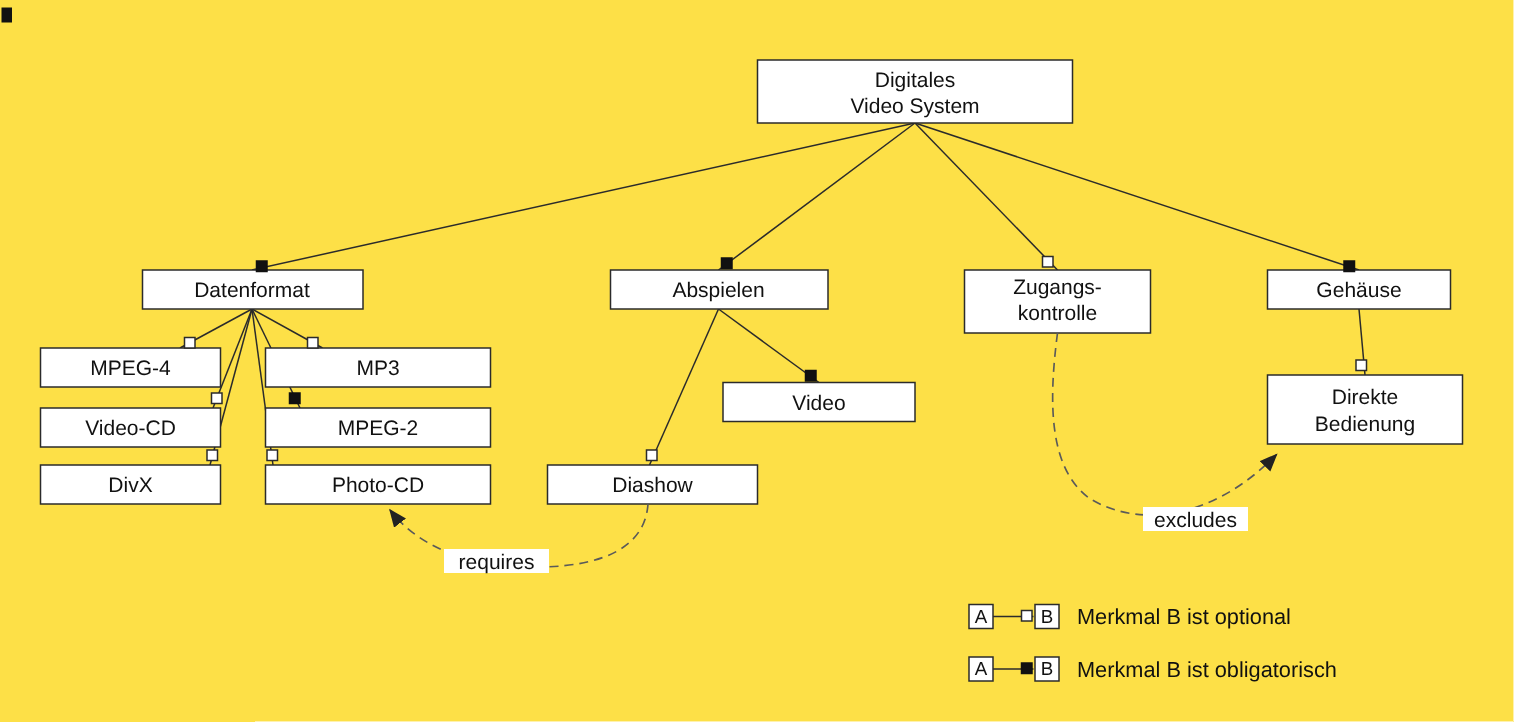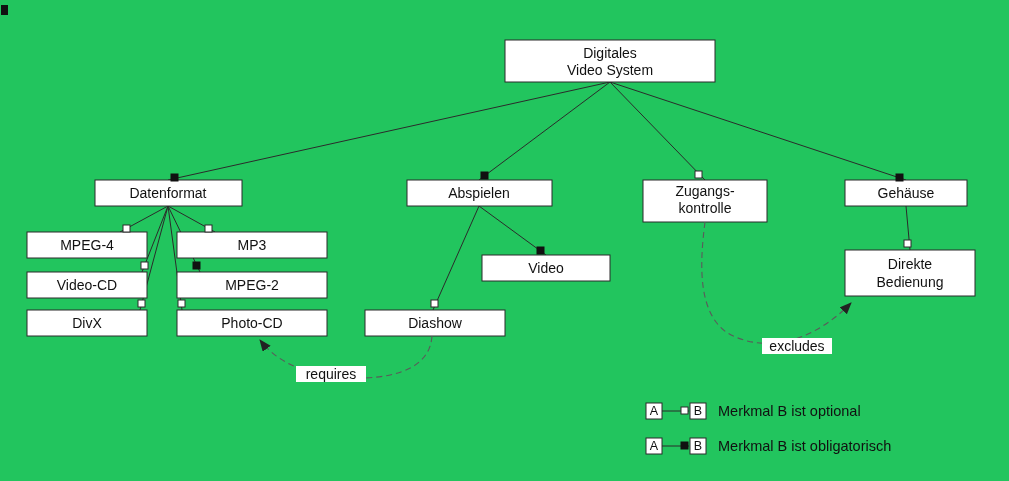--- a/index.html
+++ b/index.html
@@ -1,16 +1,16 @@
 <!DOCTYPE html>
 <html><head>
 <meta charset="utf-8">
 <style>
   html,body{margin:0;padding:0;background:#ffffff;}
-  .stage{position:relative;width:1009px;height:481px;background:#22c55e;overflow:hidden;
+  .stage{position:relative;width:1009px;height:481px;background:#fde047;overflow:hidden;
          font-family:"Liberation Sans","DejaVu Sans",sans-serif;}
   svg{position:absolute;left:0;top:0;}
   .box{fill:#ffffff;stroke:#2b2b2b;stroke-width:1;}
   .lbl{font-family:"Liberation Sans","DejaVu Sans",sans-serif;font-size:14px;fill:#111111;text-anchor:middle;}
   .edge{stroke:#2b2b2b;stroke-width:1;fill:none;}
   .m-filled{fill:#111111;stroke:#111111;stroke-width:1;}
   .m-hollow{fill:#ffffff;stroke:#2b2b2b;stroke-width:1;}
   .constraint{fill:none;stroke:#5a5a5a;stroke-width:1.1;stroke-dasharray:6 4;}
   .cons-bg{fill:#ffffff;}
   .cons-lbl{font-family:"Liberation Sans","DejaVu Sans",sans-serif;font-size:14px;fill:#111111;text-anchor:middle;}

